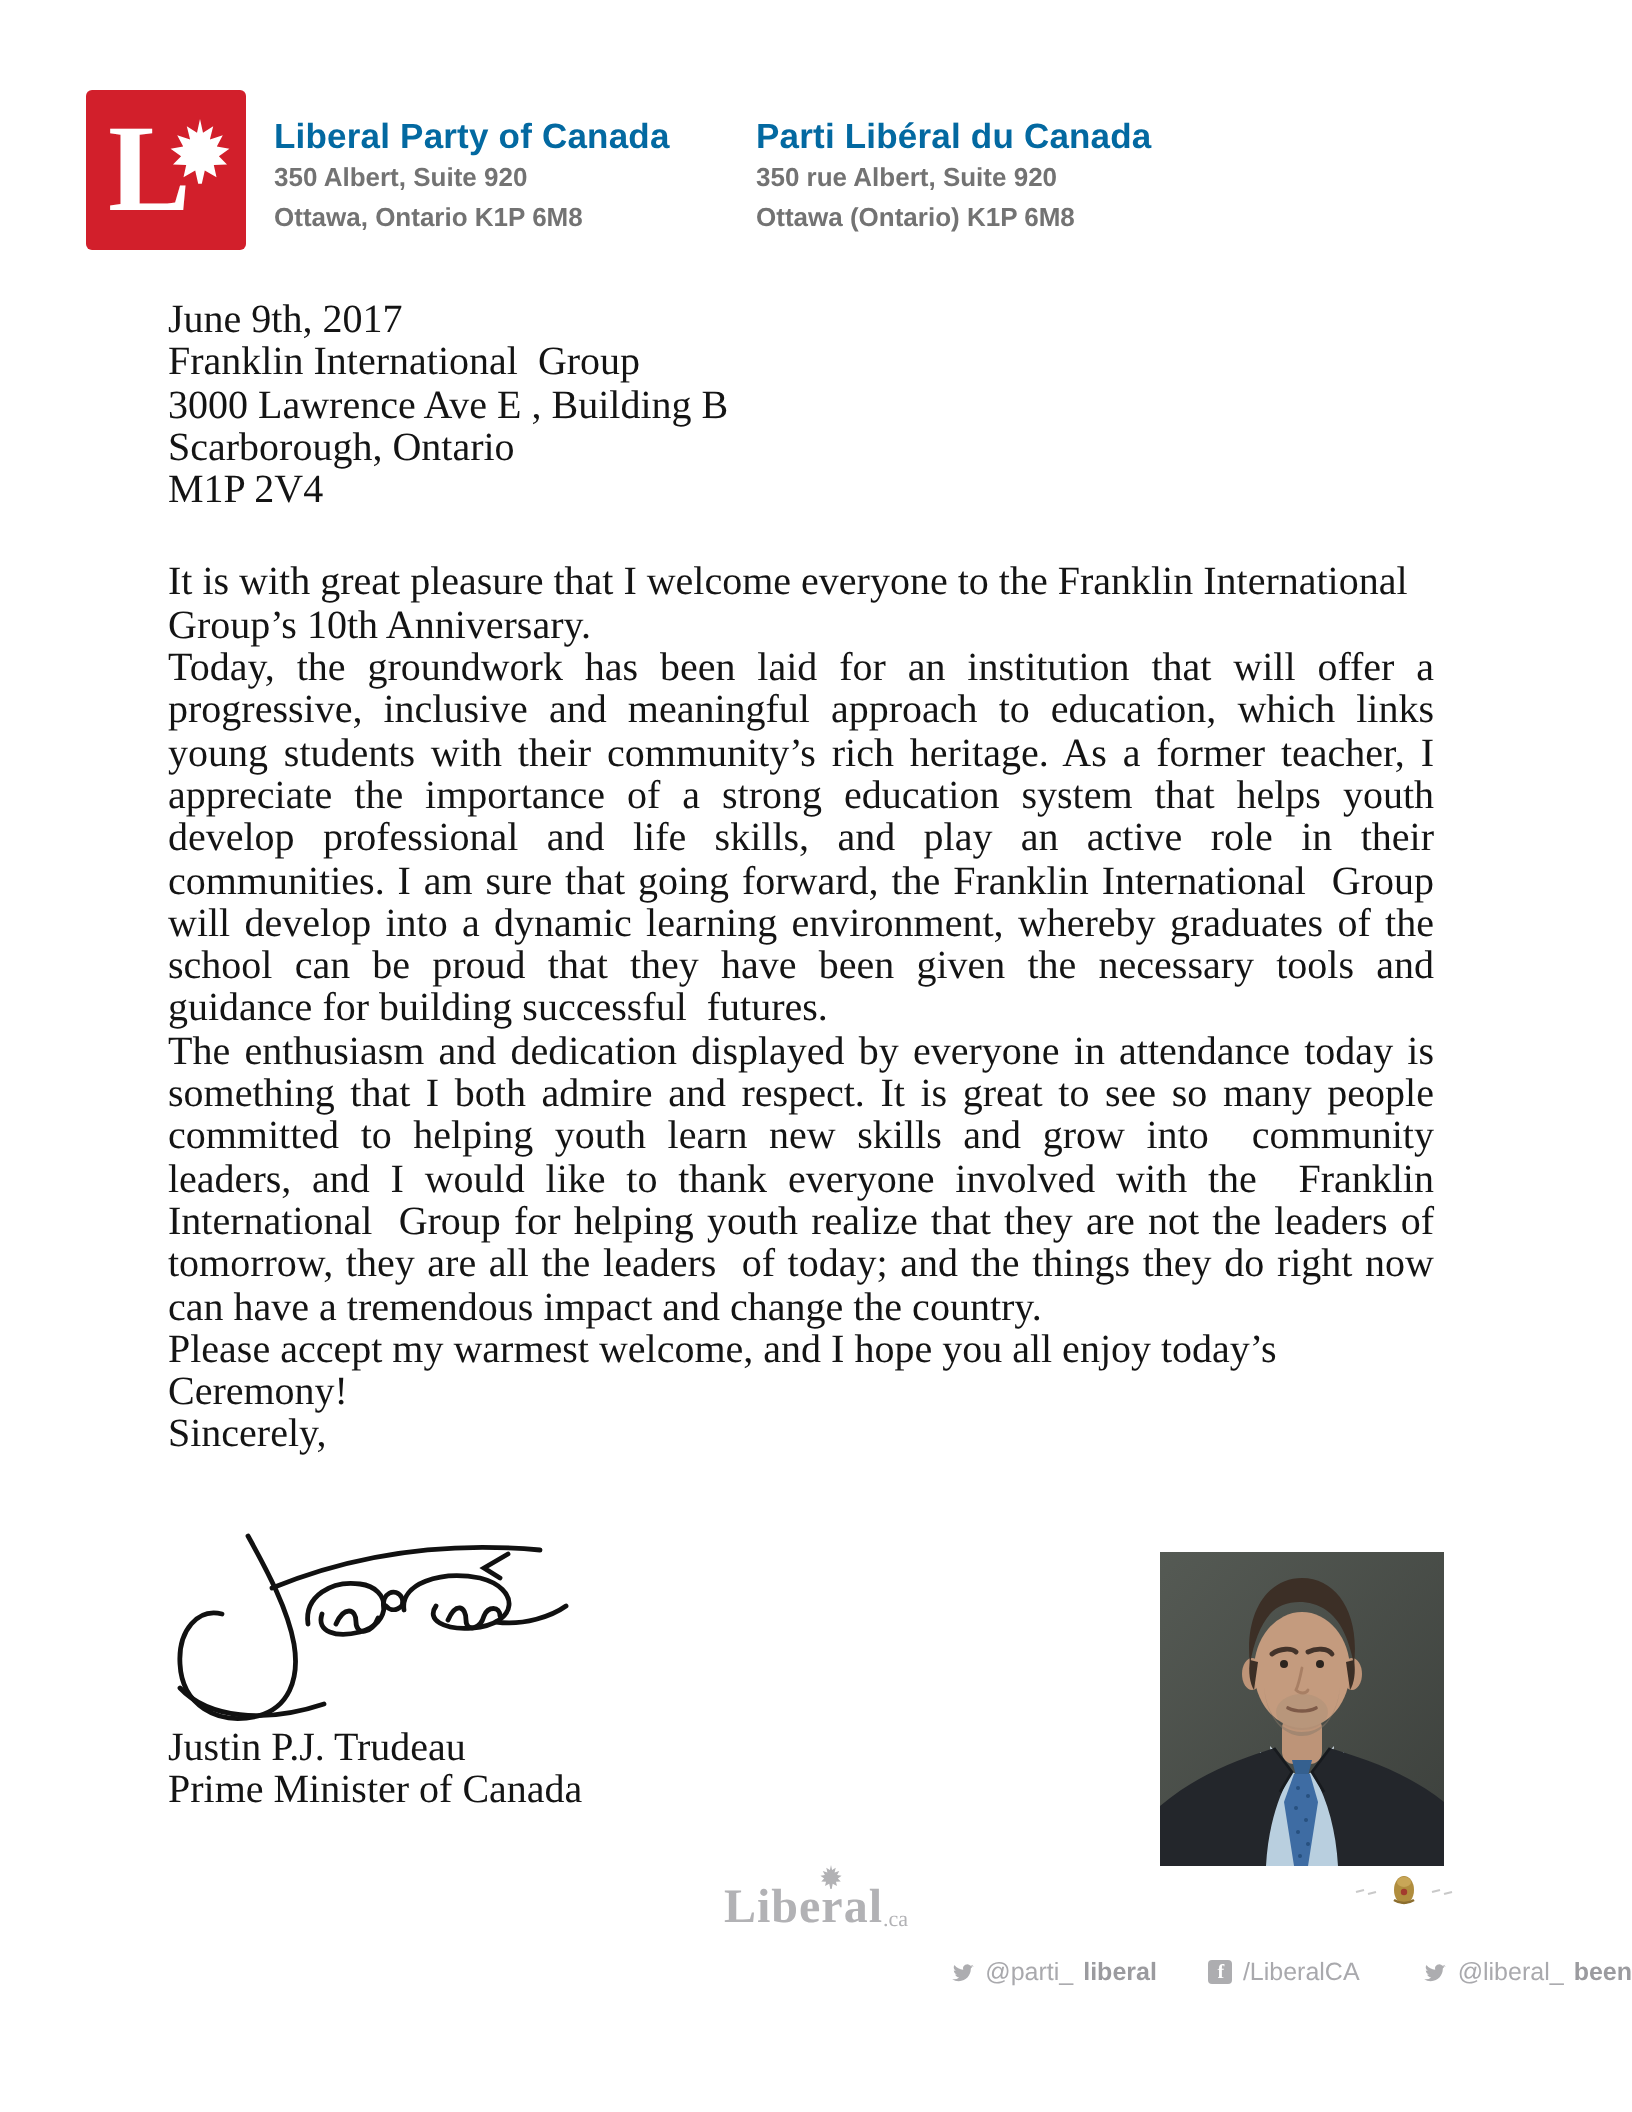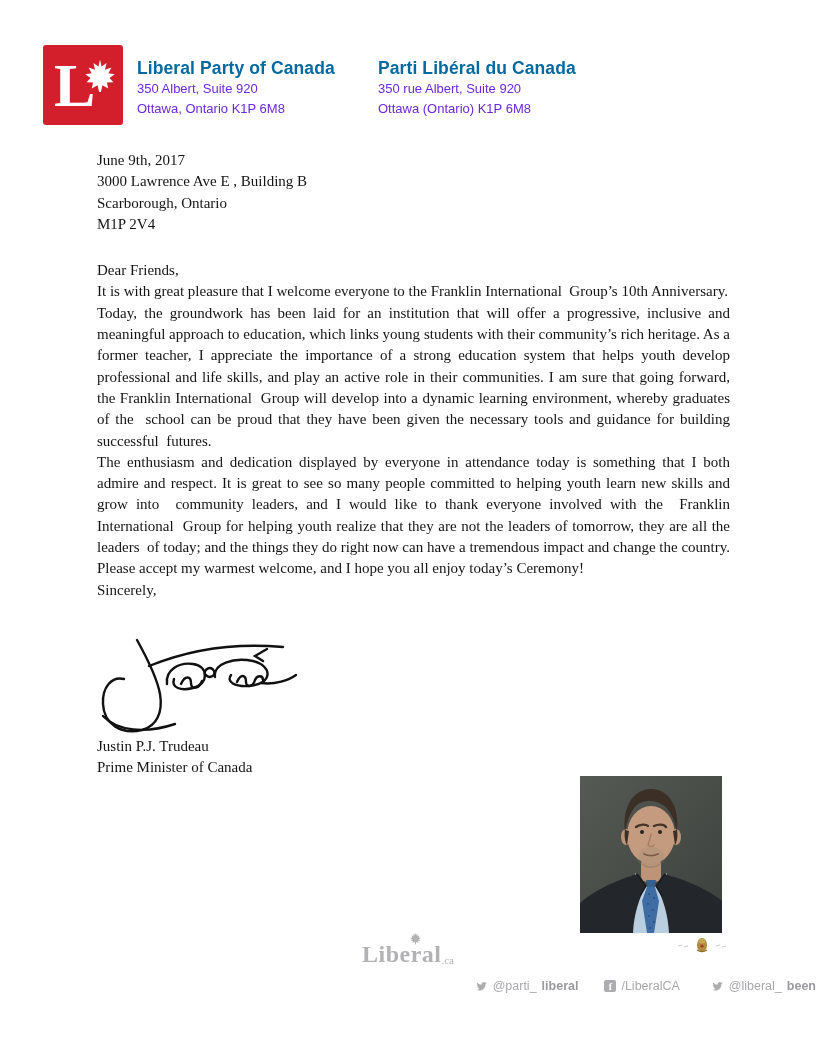--- a/index.html
+++ b/index.html
@@ -8,24 +8,24 @@
 
   
   .logo{position:absolute;left:43px;top:45px;width:80px;height:80px;background:#D21F2B;border-radius:3px;}
   .logo-l{position:absolute;left:11px;top:2px;font-family:"Liberation Serif",serif;font-weight:700;
           font-size:62px;line-height:76px;color:#ffffff;}
   .logo-leaf{position:absolute;right:5px;top:13px;}
   .head-col{position:absolute;top:57px;font-family:"Liberation Sans",sans-serif;}
   .head-col.en{left:137px;}
   .head-col.fr{left:378px;}
   .head-title{font-size:17.5px;font-weight:700;color:#0369a1;letter-spacing:.1px;line-height:22px;}
-  .head-addr{font-size:13px;color:#6d28d9;line-height:19.5px;}
-
-  
-  .main{position:absolute;left:97px;top:150px;width:633px;font-size:15px;line-height:21.3px;}
+  .head-addr{font-size:13px;color:#737373;line-height:19.5px;font-weight:bold;}
+
+  
+  .main{position:absolute;left:84px;top:150px;width:633px;font-size:20px;line-height:21.3px;}
   .main p, .main div.line{margin:0;white-space:pre-wrap;}
   .date{margin-bottom:28px;}
   .recipient{margin-bottom:25px;}
   .salutation{margin-bottom:22px;}
   .para{margin-bottom:21px;}
   .just{text-align:justify;}
   .close-line{margin:0;}
 
   .signature{position:relative;margin-top:31px;width:210px;height:104px;}
   .signer{}
@@ -70,26 +70,26 @@
       <div class="head-title">Parti Libéral du Canada</div>
       <div class="head-addr">350 rue Albert, Suite 920</div>
       <div class="head-addr">Ottawa (Ontario) K1P 6M8</div>
     </div>
   </header>
 
   <main class="main">
     <div class="line date">June 9th, 2017</div>
 
     <div class="recipient">
+      <div class="line">Franklin International  Group</div>
       <div class="line">3000 Lawrence Ave E , Building B</div>
       <div class="line">Scarborough, Ontario</div>
       <div class="line">M1P 2V4</div>
     </div>
 
-    <p class="salutation">Dear Friends,</p>
 
     <p class="para">It is with great pleasure that I welcome everyone to the Franklin International  Group’s 10th Anniversary.</p>
     <p class="para just">Today, the groundwork has been laid for an institution that will offer a progressive, inclusive and meaningful approach to education, which links young students with their community’s rich heritage. As a former teacher, I appreciate the importance of a strong education system that helps youth develop professional and life skills, and play an active role in their communities. I am sure that going forward, the Franklin International  Group will develop into a dynamic learning environment, whereby graduates of the  school can be proud that they have been given the necessary tools and guidance for building successful  futures.</p>
     <p class="para just" style="margin-bottom:0;">The enthusiasm and dedication displayed by everyone in attendance today is something that I both admire and respect. It is great to see so many people committed to helping youth learn new skills and grow into  community leaders, and I would like to thank everyone involved with the  Franklin International  Group for helping youth realize that they are not the leaders of tomorrow, they are all the leaders  of today; and the things they do right now can have a tremendous impact and change the country.</p>
 
     <p class="close-line">Please accept my warmest welcome, and I hope you all enjoy today’s Ceremony!</p>
     <p class="close-line">Sincerely,</p>
 
     <div class="signature">
       <svg width="210" height="104" viewBox="0 0 210 104" fill="none" stroke="#111111" stroke-width="2.4" stroke-linecap="round">

